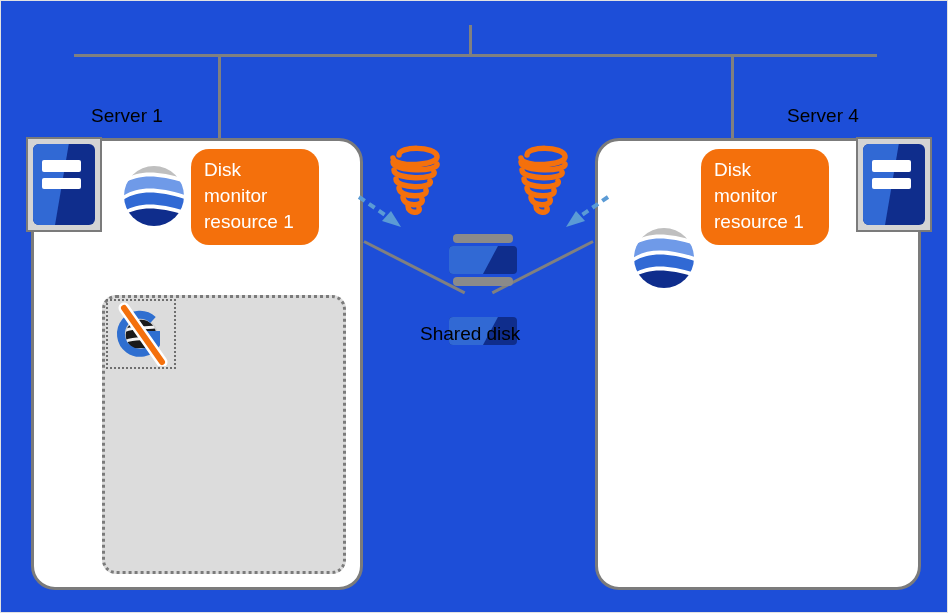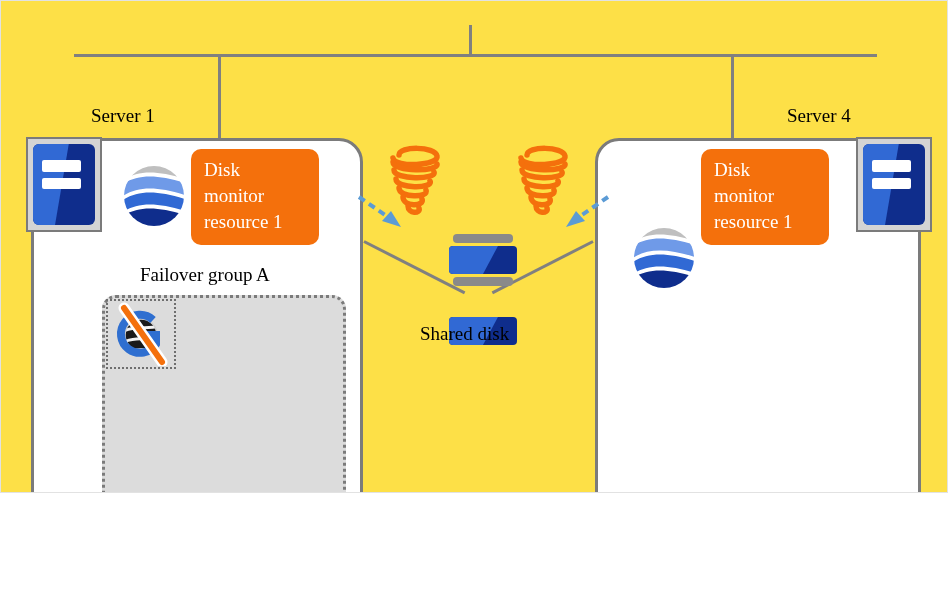--- a/index.html
+++ b/index.html
@@ -1,24 +1,23 @@
 <!DOCTYPE html>
 <html><head>
 <meta charset="utf-8">
 <style>
   html,body{margin:0;padding:0;background:#ffffff;}
   body{font-family:"Liberation Sans",sans-serif;}
   #canvas{
     position:relative;
-    width:948px;height:493px;
-    background:#fde047;
+    width:948px;height:613px;
+    background:#1d4ed8;
     border:1px solid #e2e2e2;
     box-sizing:border-box;
     overflow:hidden;
-    font-family:Liberation Serif, serif;
   }
   .abs{position:absolute;}
 
   
   .bus-h{background:#808080;height:3px;}
   .bus-v{background:#808080;width:3px;}
 
   
   .server-box{
     border:3px solid #7b7b7b;
@@ -53,21 +52,21 @@
     position:absolute;background:#ffffff;border-radius:2px;
     left:14%;width:64%;height:14%;
   }
 
   
   .globe{border-radius:50%;overflow:hidden;position:relative;background:transparent;}
 
   
   .res-box{
     background:#F4700C;
-    border-radius:10px;
+    border-radius:18px;
     color:#ffffff;
     font-size:19px;
     line-height:26px;
     box-sizing:border-box;
     padding:8px 12px 8px 13px;
   }
 
   
   .fog-label{font-size:19px;color:#000;white-space:nowrap;}
   .fog-box{
@@ -133,21 +132,20 @@
       </g>
     </svg>
   </div>
 
   <div class="abs res-box" style="left:190px;top:148px;width:128px;height:96px;">
     <div>Disk</div>
     <div>monitor</div>
     <div>resource 1</div>
   </div>
 
-  <div class="abs fog-label" style="left:139px;top:263px;">Failover group A</div>
 
   <div class="abs fog-box" style="left:101px;top:294px;width:244px;height:279px;"></div>
 
   <div class="abs fog-slot" style="left:105px;top:298px;width:70px;height:70px;"></div>
 
   <div class="abs" style="left:108px;top:301px;width:64px;height:64px;">
     <svg width="64" height="64" viewBox="0 0 64 64">
       <defs>
         <clipPath id="ballclip">
             <circle cx="32" cy="33" r="16"></circle>

